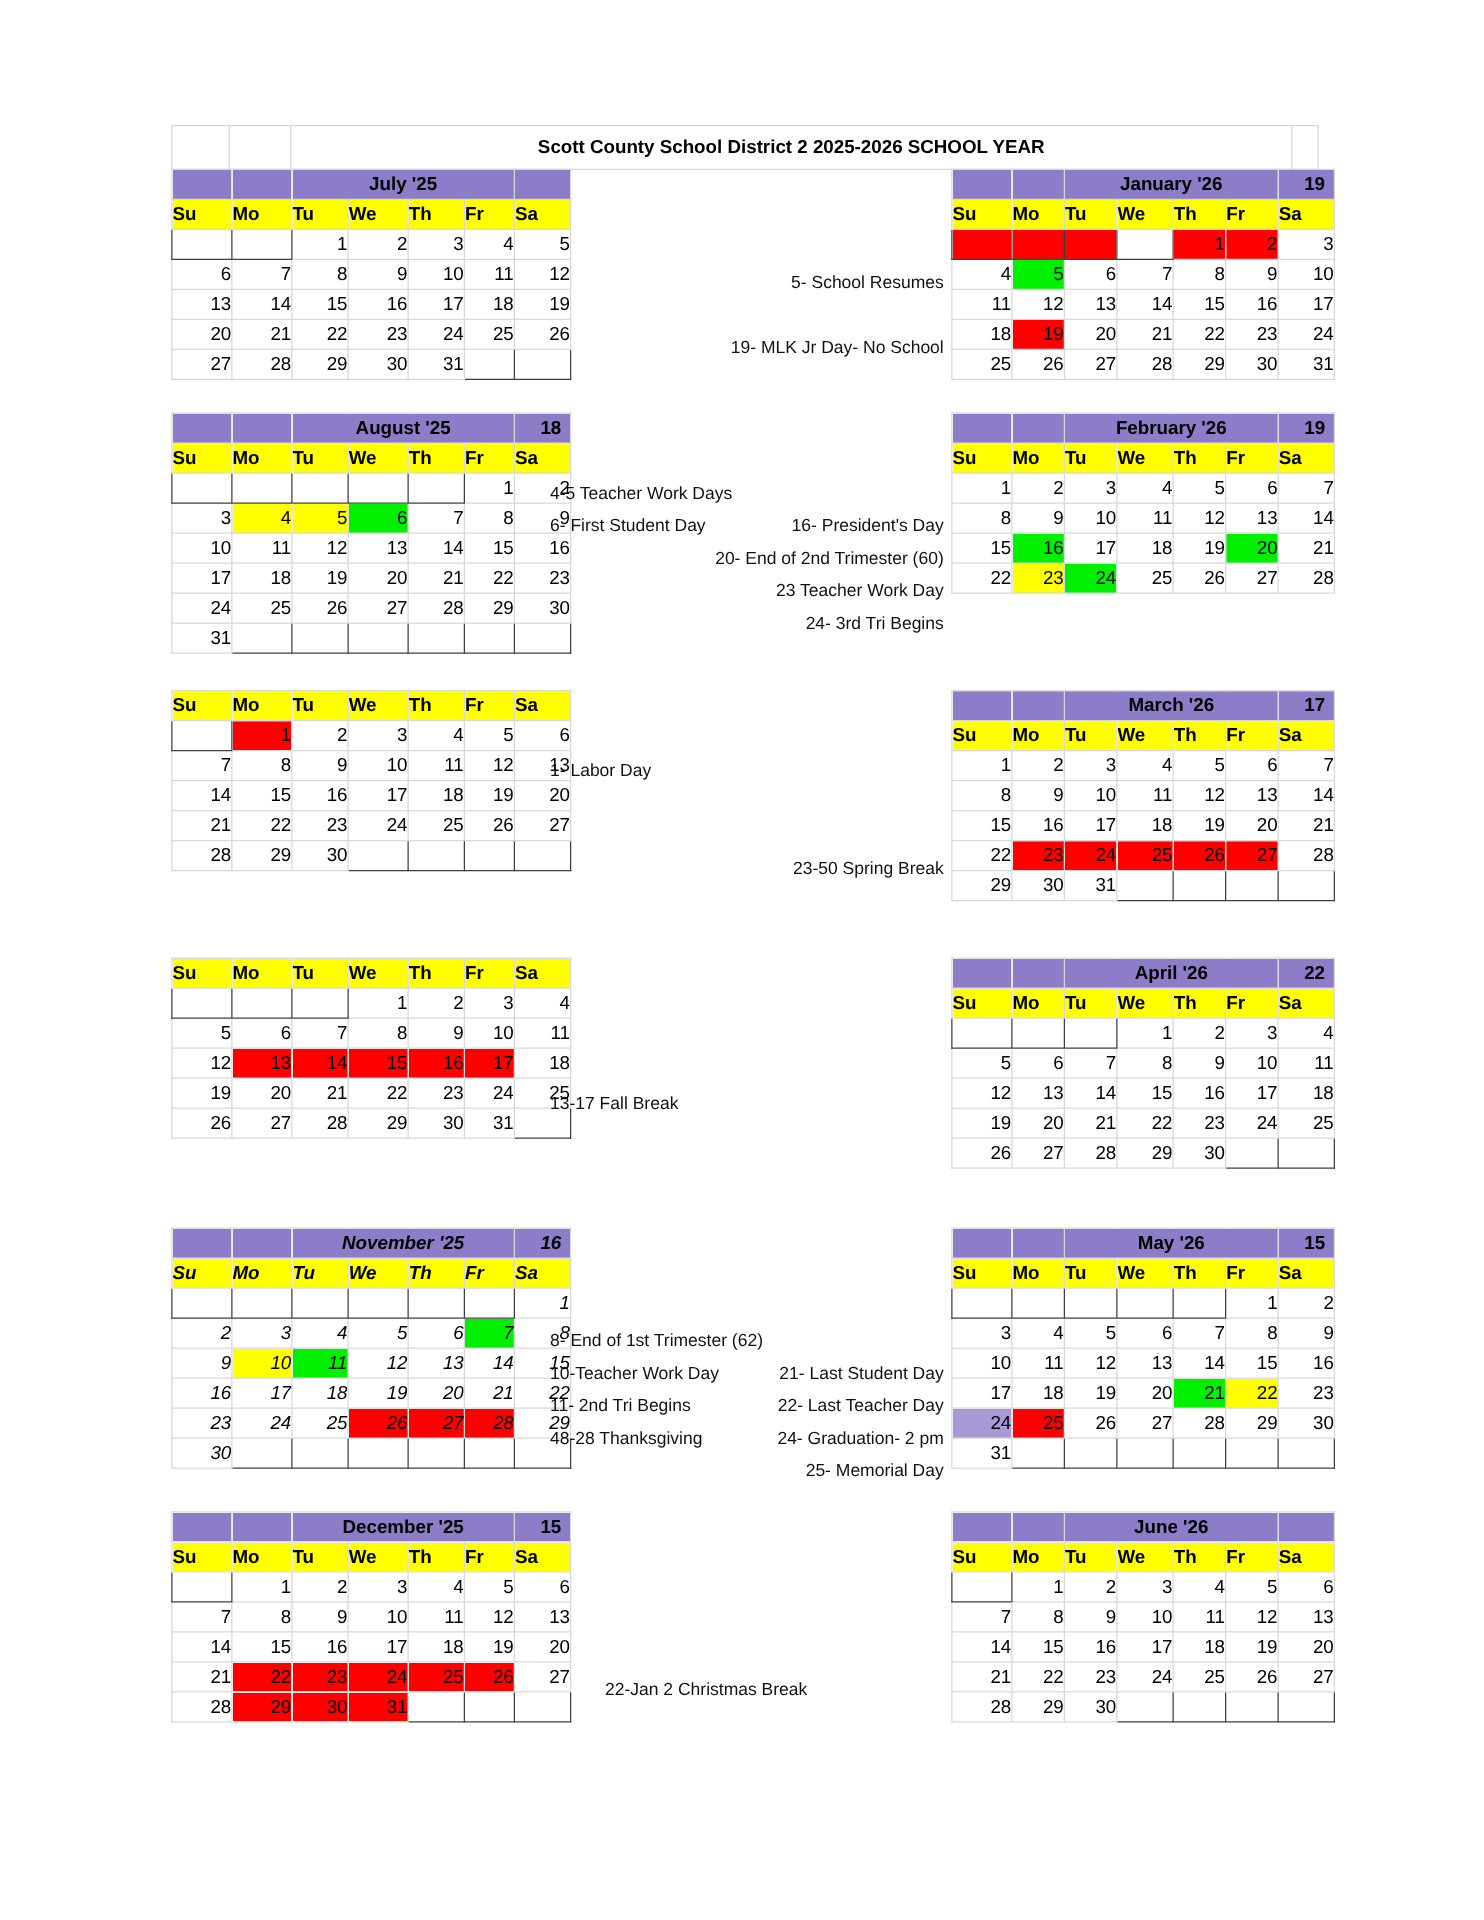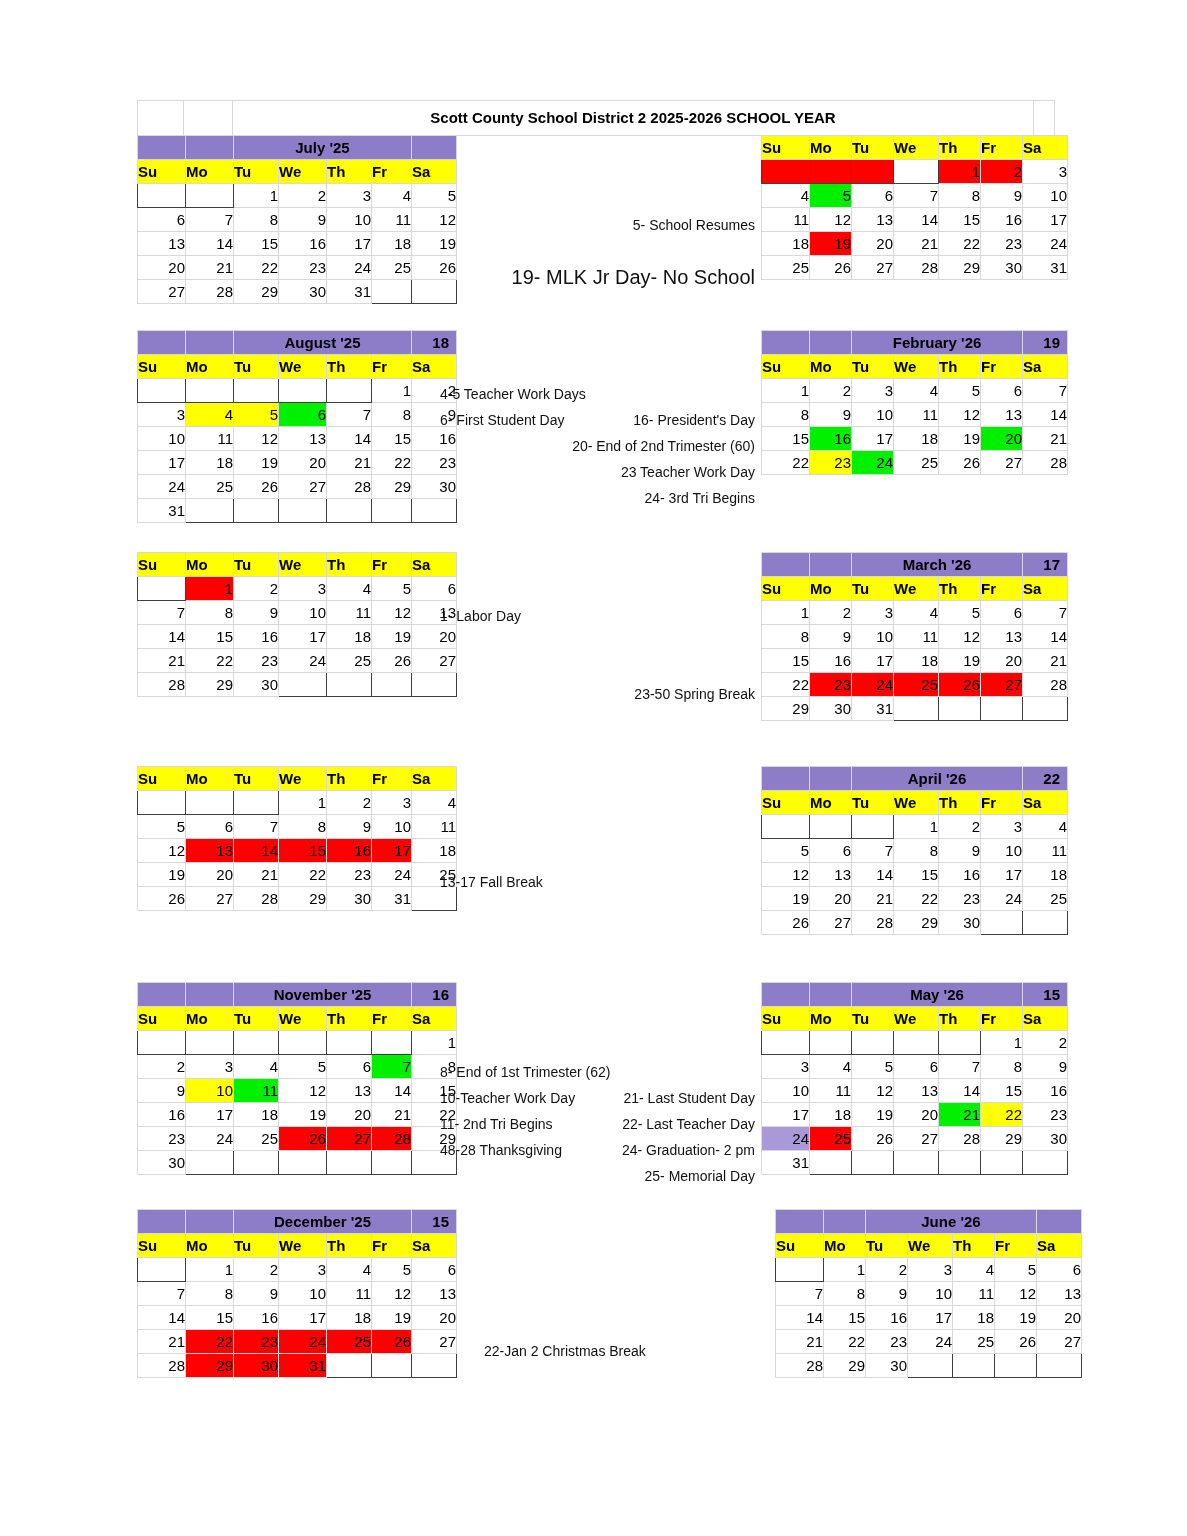--- a/index.html
+++ b/index.html
@@ -380,21 +380,21 @@
             <td class="day">26</td>
             <td class="day">27</td>
             <td class="day">28</td>
             <td class="day">29</td>
             <td class="day">30</td>
             <td class="day">31</td>
             <td class="day empty"></td>
           </tr>
         </tbody>
       </table>
-      <table class="cal" style="left:137px;top:982px;width:319px;">
+      <table class="cal" style="left:137px;top:982px;width:319px;font-style:italic;">
         <colgroup>
           <col style="width:48px">
           <col style="width:48px">
           <col style="width:45px">
           <col style="width:48px">
           <col style="width:45px">
           <col style="width:40px">
           <col style="width:45px">
         </colgroup>
         <tbody>
@@ -549,20 +549,26 @@
           <col style="width:48px">
           <col style="width:42px">
           <col style="width:42px">
           <col style="width:45px">
           <col style="width:42px">
           <col style="width:42px">
           <col style="width:45px">
         </colgroup>
         <tbody>
           <tr>
+            <td class="mhead blank"></td>
+            <td class="mhead blank"></td>
+            <td class="mhead" colspan="4">January '26</td>
+            <td class="mhead cnt">19</td>
+          </tr>
+          <tr>
             <td class="dow">Su</td>
             <td class="dow">Mo</td>
             <td class="dow">Tu</td>
             <td class="dow">We</td>
             <td class="dow">Th</td>
             <td class="dow">Fr</td>
             <td class="dow">Sa</td>
           </tr>
           <tr>
             <td class="day red empty"></td>
@@ -896,21 +902,21 @@
             <td class="day">31</td>
             <td class="day empty"></td>
             <td class="day empty"></td>
             <td class="day empty"></td>
             <td class="day empty"></td>
             <td class="day empty"></td>
             <td class="day empty"></td>
           </tr>
         </tbody>
       </table>
-      <table class="cal" style="left:761px;top:1209px;width:306px;margin-left:14px;">
+      <table class="cal" style="left:761px;top:1209px;width:306px;">
         <colgroup>
           <col style="width:48px">
           <col style="width:42px">
           <col style="width:42px">
           <col style="width:45px">
           <col style="width:42px">
           <col style="width:42px">
           <col style="width:45px">
         </colgroup>
         <tbody>
@@ -1020,21 +1026,21 @@
       </div>
       <div style="position:absolute;left:437px;top:1163px;width:322px;height:26px;line-height:26px;font-size:14px;color:#111;white-space:nowrap;">
         <span style="position:absolute;right:4px;top:0;">25- Memorial Day</span>
       </div>
       <div style="position:absolute;left:437px;top:1338px;width:322px;height:26px;line-height:26px;font-size:14px;color:#111;white-space:nowrap;">
         <span style="position:absolute;left:3px;top:0;margin-left:44px;">22-Jan 2 Christmas Break</span>
       </div>
       <div style="position:absolute;left:437px;top:212px;width:322px;height:26px;line-height:26px;font-size:14px;color:#111;white-space:nowrap;text-align:right;">
         <span style="position:absolute;right:4px;top:0;">5- School Resumes</span>
       </div>
-      <div style="position:absolute;left:437px;top:264px;width:322px;height:26px;line-height:26px;font-size:20px;color:#111;white-space:nowrap;text-align:right;">
+      <div style="position:absolute;left:437px;top:264px;width:322px;height:26px;line-height:26px;font-size:14px;color:#111;white-space:nowrap;text-align:right;">
         <span style="position:absolute;right:4px;top:0;">19- MLK Jr Day- No School</span>
       </div>
     </div>
 <div style="position: absolute; left: 0px; top: 0px; z-index: -1;">
       <div style="position:absolute;left:437px;top:135px;width:322px;height:1px;background:#ededed;"></div>
       <div style="position:absolute;left:437px;top:161px;width:322px;height:1px;background:#ededed;"></div>
       <div style="position:absolute;left:437px;top:187px;width:322px;height:1px;background:#ededed;"></div>
       <div style="position:absolute;left:437px;top:213px;width:322px;height:1px;background:#ededed;"></div>
       <div style="position:absolute;left:437px;top:239px;width:322px;height:1px;background:#ededed;"></div>
       <div style="position:absolute;left:437px;top:265px;width:322px;height:1px;background:#ededed;"></div>

